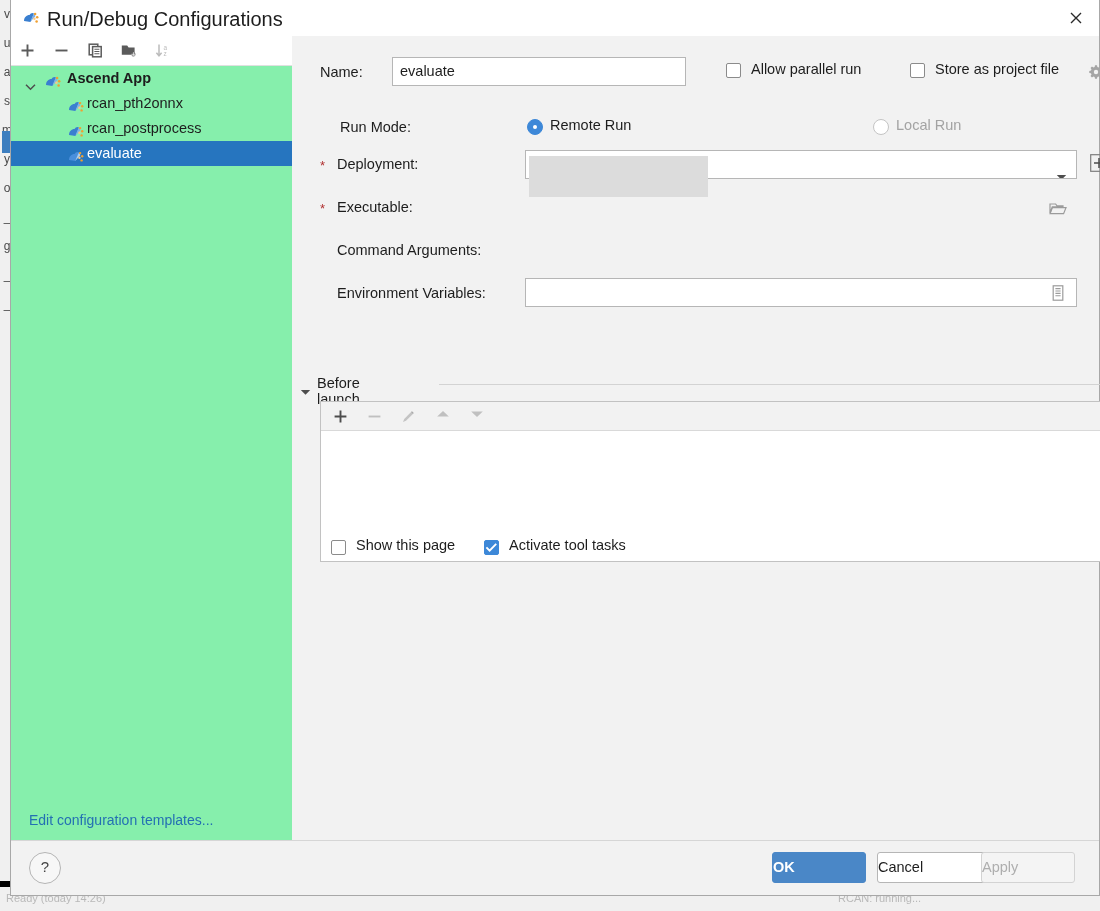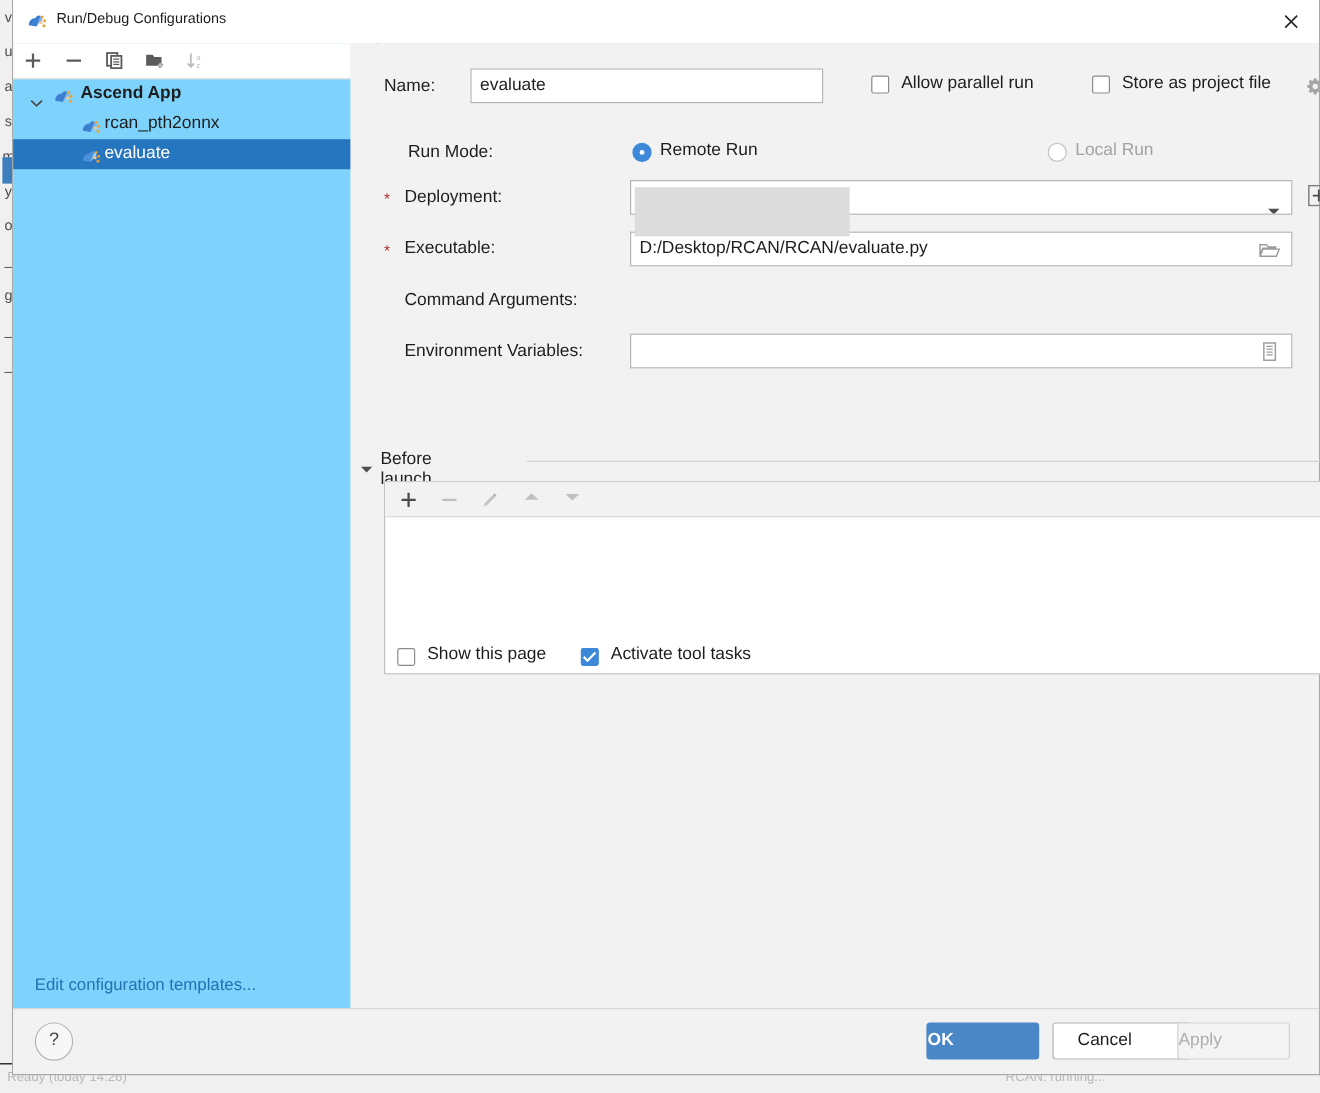--- a/index.html
+++ b/index.html
@@ -28,21 +28,21 @@
   #bg-sel-chip {
     position: absolute; left: 2px; top: 131px; width: 12px; height: 22px;
     background: #3d7ebf;
   }
   #bg-right-area {
     position: absolute; left: 1086px; top: 0; width: 14px; height: 911px;
     background: #f2f2f2; border-left: 1px solid #bfbfbf;
   }
   #bg-bottom-status {
     position: absolute; left: 0; bottom: 0; width: 1100px; height: 24px;
-    background: #f0f0f0; border-top: 1px solid #000000;
+    background: #f0f0f0; border-top: 6px solid #000000;
     font-size: 11px; color: #b9b9b9;
   }
   #bg-bottom-status .bs-left { position: absolute; left: 6px; top: 5px; }
   #bg-bottom-status .bs-right { position: absolute; left: 838px; top: 5px; }
 
   
   #dialog {
     position: absolute; left: 10px; top: 0; width: 1090px; height: 896px;
     background: #f2f2f2;
     border: 1px solid #a8a8a8;
@@ -51,32 +51,32 @@
   }
 
   
   #titlebar {
     position: relative; height: 36px; background: #ffffff;
     border-bottom: 1px solid #e2e2e2;
   }
   #title-icon { position: absolute; left: 12px; top: 11px; width: 16px; height: 14px; }
   #title-text {
     position: absolute; left: 36px; top: 8px;
-    font-size: 12px; color: #1d1d1d;
+    font-size: 20px; color: #1d1d1d;
   }
   #close-btn {
     position: absolute; right: 0; top: 0; width: 46px; height: 35px;
     cursor: default;
   }
   #close-btn svg { position: absolute; left: 17px; top: 12px; }
 
   
   #left-panel {
     position: absolute; left: 0; top: 36px; width: 305px; height: 806px;
-    background: #7dd3fc; border-right: 3px solid #c2410c;
+    background: #86efac; border-right: 3px solid #c2410c;
     box-sizing: border-box;
   }
   #left-toolbar {
     position: relative; height: 29px; border-bottom: 1px solid #e0e0e0;
     background: #ffffff;
   }
   .tb-btn {
     position: absolute; top: 4px; width: 24px; height: 22px; cursor: default;
   }
   .tb-btn svg { display: block; margin: 3px auto 0; }
@@ -315,20 +315,33 @@
             <path d="M7.2 11 L10.8 2.6 C12 3.4 12.4 4.6 12.2 5.6 Z" fill="#7fb0e8"></path>
             <circle cx="12.1" cy="3.1" r="1.2" fill="#f0a030"></circle>
             <circle cx="14.2" cy="6.3" r="1.2" fill="#f0a030"></circle>
             <circle cx="11.4" cy="7.7" r="1.2" fill="#f7c98a"></circle>
             <circle cx="13.6" cy="10.4" r="1.2" fill="#f0a030"></circle>
           </svg>
         </span>
         <span class="tree-label">rcan_pth2onnx</span>
       </div>
 
+      <div class="tree-row child">
+        <span class="tree-icon">
+          <svg width="16" height="14" viewBox="0 0 16 14">
+            <path d="M1 10 C1 6.5 3.5 4 6.5 4 C7.6 2 9.6 1.4 11 2.6 L7.5 11 Z" fill="#3a7fd0"></path>
+            <path d="M7.2 11 L10.8 2.6 C12 3.4 12.4 4.6 12.2 5.6 Z" fill="#7fb0e8"></path>
+            <circle cx="12.1" cy="3.1" r="1.2" fill="#f0a030"></circle>
+            <circle cx="14.2" cy="6.3" r="1.2" fill="#f0a030"></circle>
+            <circle cx="11.4" cy="7.7" r="1.2" fill="#f7c98a"></circle>
+            <circle cx="13.6" cy="10.4" r="1.2" fill="#f0a030"></circle>
+          </svg>
+        </span>
+        <span class="tree-label">rcan_postprocess</span>
+      </div>
 
       <div class="tree-row child selected">
         <span class="tree-icon">
           <svg width="16" height="14" viewBox="0 0 16 14">
             <path d="M1 10 C1 6.5 3.5 4 6.5 4 C7.6 2 9.6 1.4 11 2.6 L7.5 11 Z" fill="#4a8fdc"></path>
             <path d="M7.2 11 L10.8 2.6 C12 3.4 12.4 4.6 12.2 5.6 Z" fill="#a8cdf2"></path>
             <circle cx="12.1" cy="3.1" r="1.2" fill="#f0a030"></circle>
             <circle cx="14.2" cy="6.3" r="1.2" fill="#f0a030"></circle>
             <circle cx="11.4" cy="7.7" r="1.2" fill="#f7c98a"></circle>
             <circle cx="13.6" cy="10.4" r="1.2" fill="#f0a030"></circle>
@@ -378,21 +391,20 @@
     </div>
     <span style="position:absolute; left:798px; top:118px;">
       <svg width="18" height="18" viewBox="0 0 18 18">
         <rect x="0.7" y="0.7" width="16.6" height="16.6" fill="none" stroke="#7d7d7d" stroke-width="1.2"></rect>
         <path d="M9 4 V14 M4 9 H14" stroke="#4d4d4d" stroke-width="1.5"></path>
       </svg>
     </span>
 
     <span class="req-star" style="left:28px; top:165px;">*</span>
     <span class="lbl" style="left:45px; top:163px;">Executable:</span>
-    <div class="txtfield" style="left:233px; top:157px; width:552px; height:29px;">D:/Desktop/RCAN/RCAN/evaluate.py</div>
     <span style="position:absolute; left:757px; top:165px;">
       <svg width="18" height="15" viewBox="0 0 18 15">
         <path d="M1 3 H6.6 L8 4.9 H14 V5.9 H3.3 L1 12 Z" fill="none" stroke="#9b9b9b" stroke-width="1.2"></path>
         <path d="M3.4 6.6 H17 L14.6 12.6 H1.1 Z" fill="none" stroke="#9b9b9b" stroke-width="1.2"></path>
       </svg>
     </span>
 
     <span class="lbl" style="left:45px; top:206px;text-align:right;">Command Arguments:</span>
 
     <span class="lbl" style="left:45px; top:249px;">Environment Variables:</span>
@@ -453,19 +465,19 @@
         <path d="M1.4 5.4 L4.6 8.6 L11.2 1.8" fill="none" stroke="#ffffff" stroke-width="1.9"></path>
       </svg>
     </div>
     <span class="chk-label" style="left:217px; top:501px;">Activate tool tasks</span>
 
   </div>
 
   <div id="footer">
     <div id="help-btn">?</div>
     <div class="dlg-btn primary" style="left:761px; width:94px;">OK</div>
-    <div class="dlg-btn" style="left:866px; width:116px;padding-left:20px;">Cancel</div>
+    <div class="dlg-btn" style="left:866px; width:116px;">Cancel</div>
     <div class="dlg-btn disabled" style="left:970px; width:94px;">Apply</div>
   </div>
 
   <div id="redaction"></div>
 
 </div>
 
 </body></html>

